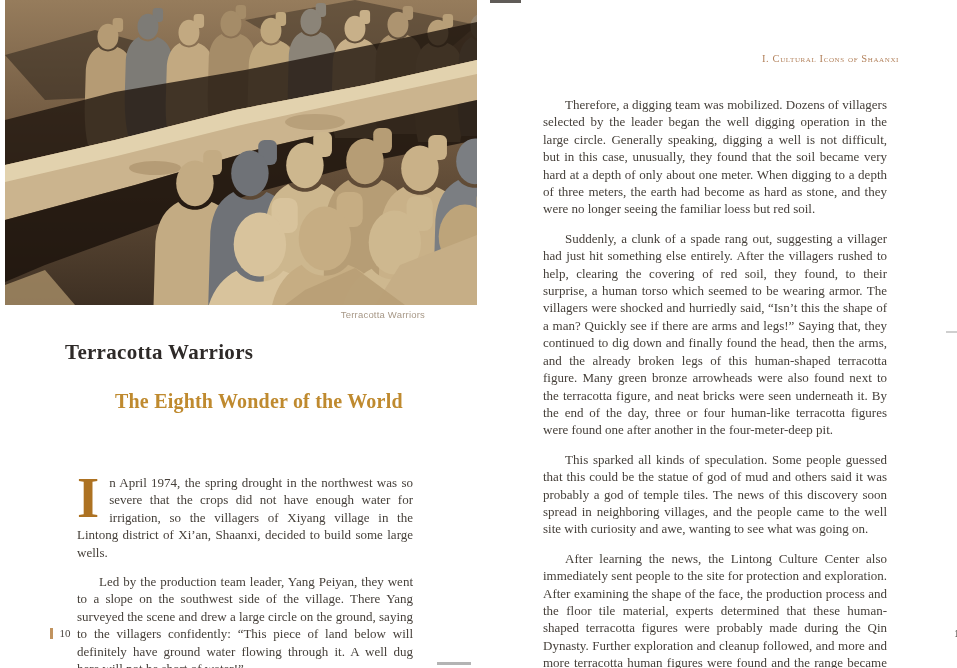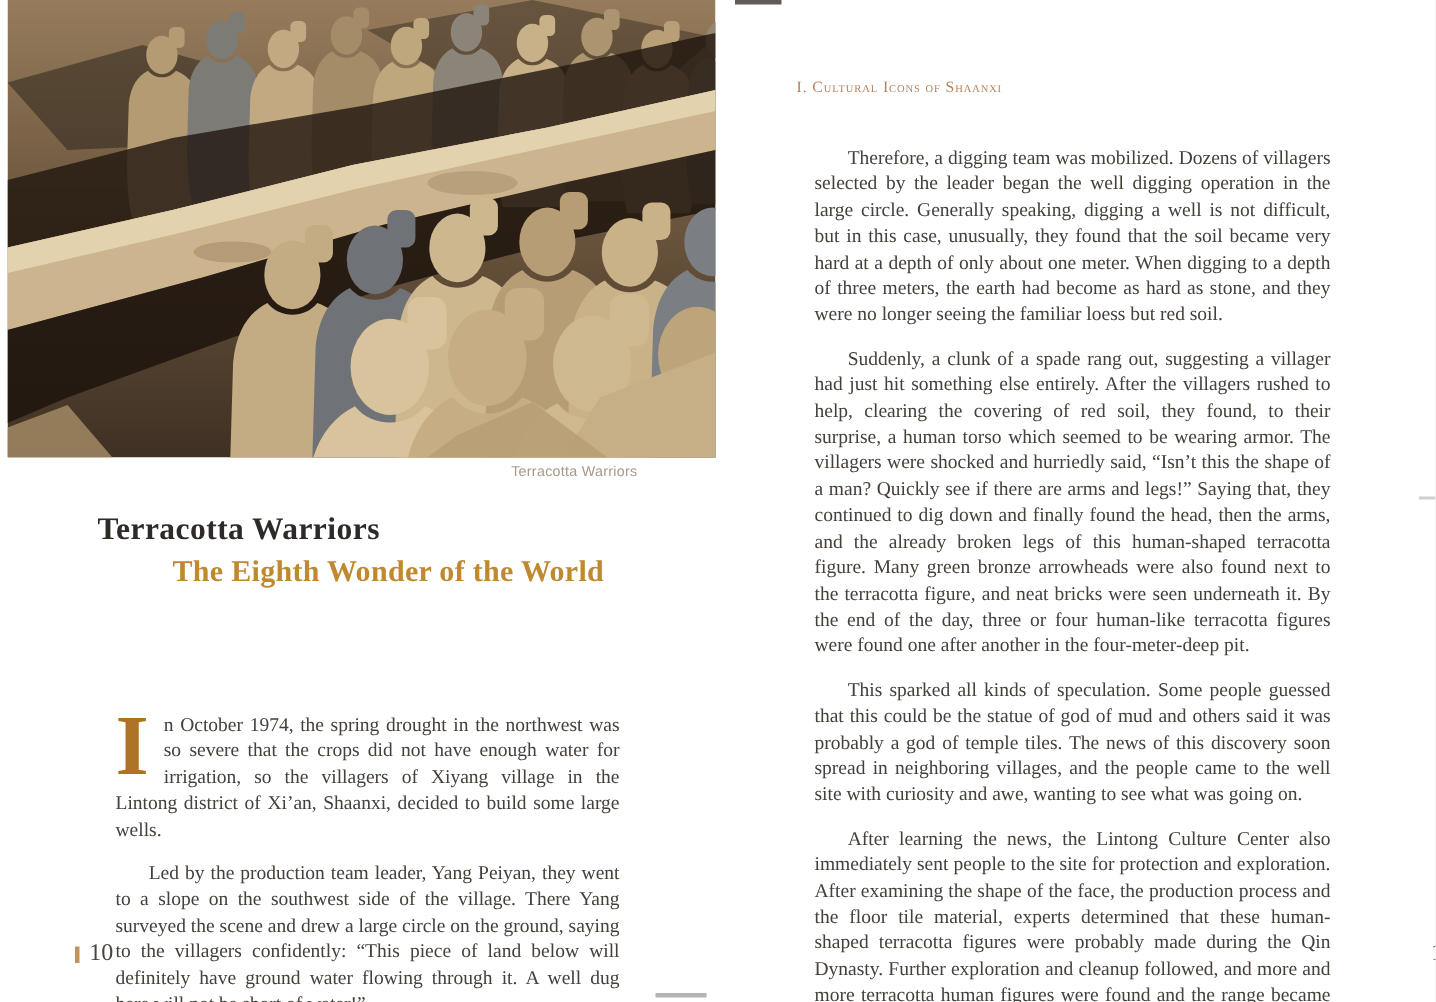--- a/index.html
+++ b/index.html
@@ -11,40 +11,40 @@
   .photo{position:absolute;left:5px;top:0;width:472px;height:305px;display:block;}
   .caption{
     position:absolute;left:65px;top:309px;width:360px;text-align:right;
     font-family:"Liberation Sans", sans-serif;font-size:9.5px;color:#a79887;letter-spacing:.2px;
   }
   .title{
     position:absolute;left:65px;top:340px;font-size:21px;font-weight:bold;
     color:#2e2a28;letter-spacing:.3px;
   }
   .subtitle{
-    position:absolute;left:115px;top:370px;font-size:20px;font-weight:bold;
+    position:absolute;left:115px;top:390px;font-size:20px;font-weight:bold;
     color:#bf8a2f;letter-spacing:.2px;font-family:Liberation Serif, serif;
   }
   .left-body{position:absolute;left:65px;top:462px;width:360px;}
   .body-text p{
     margin:12px;text-align:justify;font-size:13px;line-height:17.4px;color:#46403a;
   }
   .body-text p.indent{text-indent:1.7em;}
   .dropcap{
     float:left;font-size:57px;line-height:46px;height:46px;
     color:#ad7222;font-weight:bold;margin:1px 10px 0 0;
   }
   
   .running-header{
-    position:absolute;left:531px;top:53px;width:368px;
+    position:absolute;left:531px;top:53px;width:368px;text-align:right;
     font-variant:small-caps;font-size:10.5px;letter-spacing:.6px;color:#b3825c;
   }
   .right-body{position:absolute;left:531px;top:84px;width:368px;}
   
-  .folio{position:absolute;top:627px;font-size:16px;color:#4b4540;}
+  .folio{position:absolute;top:627px;font-size:11px;color:#4b4540;}
   .folio-left{left:50px;}
   .folio-right{left:954px;}
   .folio-bar{display:inline-block;width:2.5px;height:11px;vertical-align:-2px;}
   .folio-left .folio-bar{background:#c1935f;margin-right:7px;}
   .folio-right .folio-bar{background:#d8c2a6;margin-left:7px;}
   
   .top-marker{position:absolute;left:490px;top:0;width:31px;height:3px;background:#605c58;}
   .bottom-marker{position:absolute;left:437px;top:662px;width:34px;height:2.5px;background:#b4b4b4;}
   .edge-mark{position:absolute;left:946px;top:331px;width:11px;height:2px;background:#cfcfcf;}
 </style>
@@ -119,21 +119,21 @@
     </svg>
 
     <div class="caption">Terracotta Warriors</div>
 
     <h1 class="title" style="margin:0;">Terracotta Warriors</h1>
 
     <h2 class="subtitle" style="margin:0;">The Eighth Wonder of the World</h2>
 
     <div class="left-body body-text">
       <p>
-        <span class="dropcap">I</span><span>n October 1974, the spring drought in the northwest was so severe that the crops did not have enough water for irrigation, so the villagers of Xiyang village in the Lintong district of Xi’an, Shaanxi, decided to build some large wells.</span>
+        <span class="dropcap">I</span><span>n April 1974, the spring drought in the northwest was so severe that the crops did not have enough water for irrigation, so the villagers of Xiyang village in the Lintong district of Xi’an, Shaanxi, decided to build some large wells.</span>
       </p>
       <p class="indent">Led by the production team leader, Yang Peiyan, they went to a slope on the southwest side of the village. There Yang surveyed the scene and drew a large circle on the ground, saying to the villagers confidently: “This piece of land below will definitely have ground water flowing through it. A well dug here will not be short of water!”</p>
     </div>
 
     <div class="folio folio-left">
       <span class="folio-bar"></span><span>10</span>
     </div>
   </div>
 
   <div>

